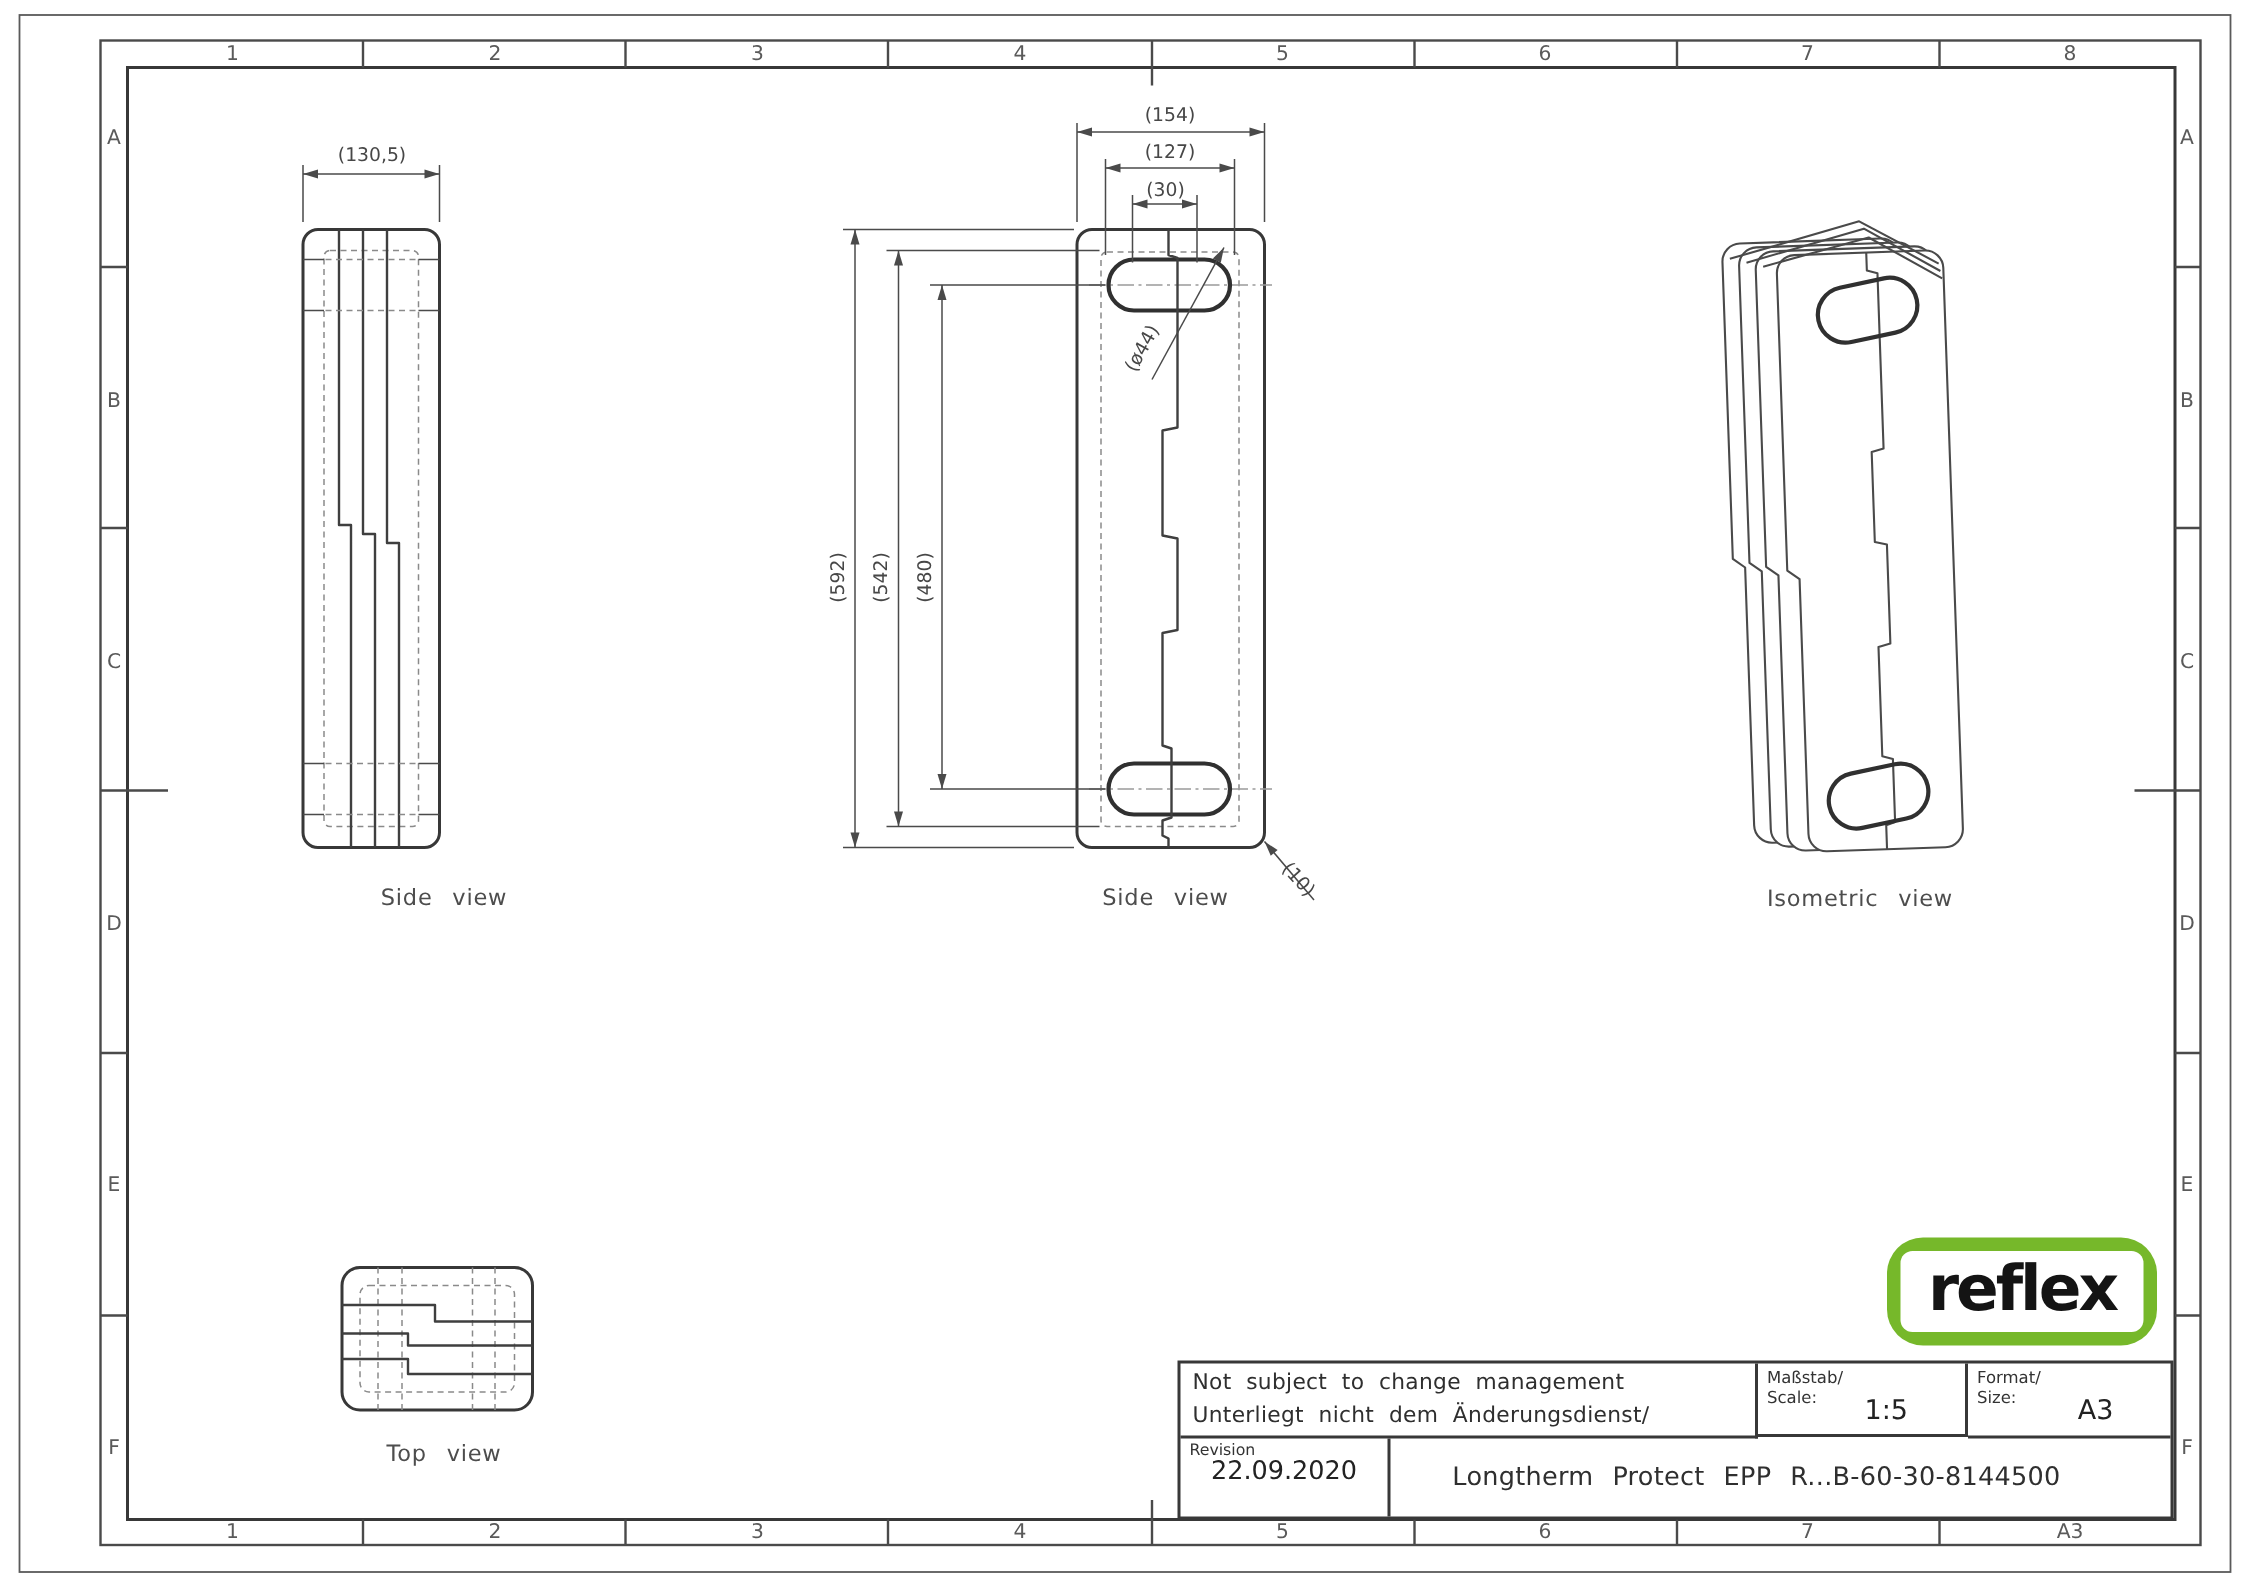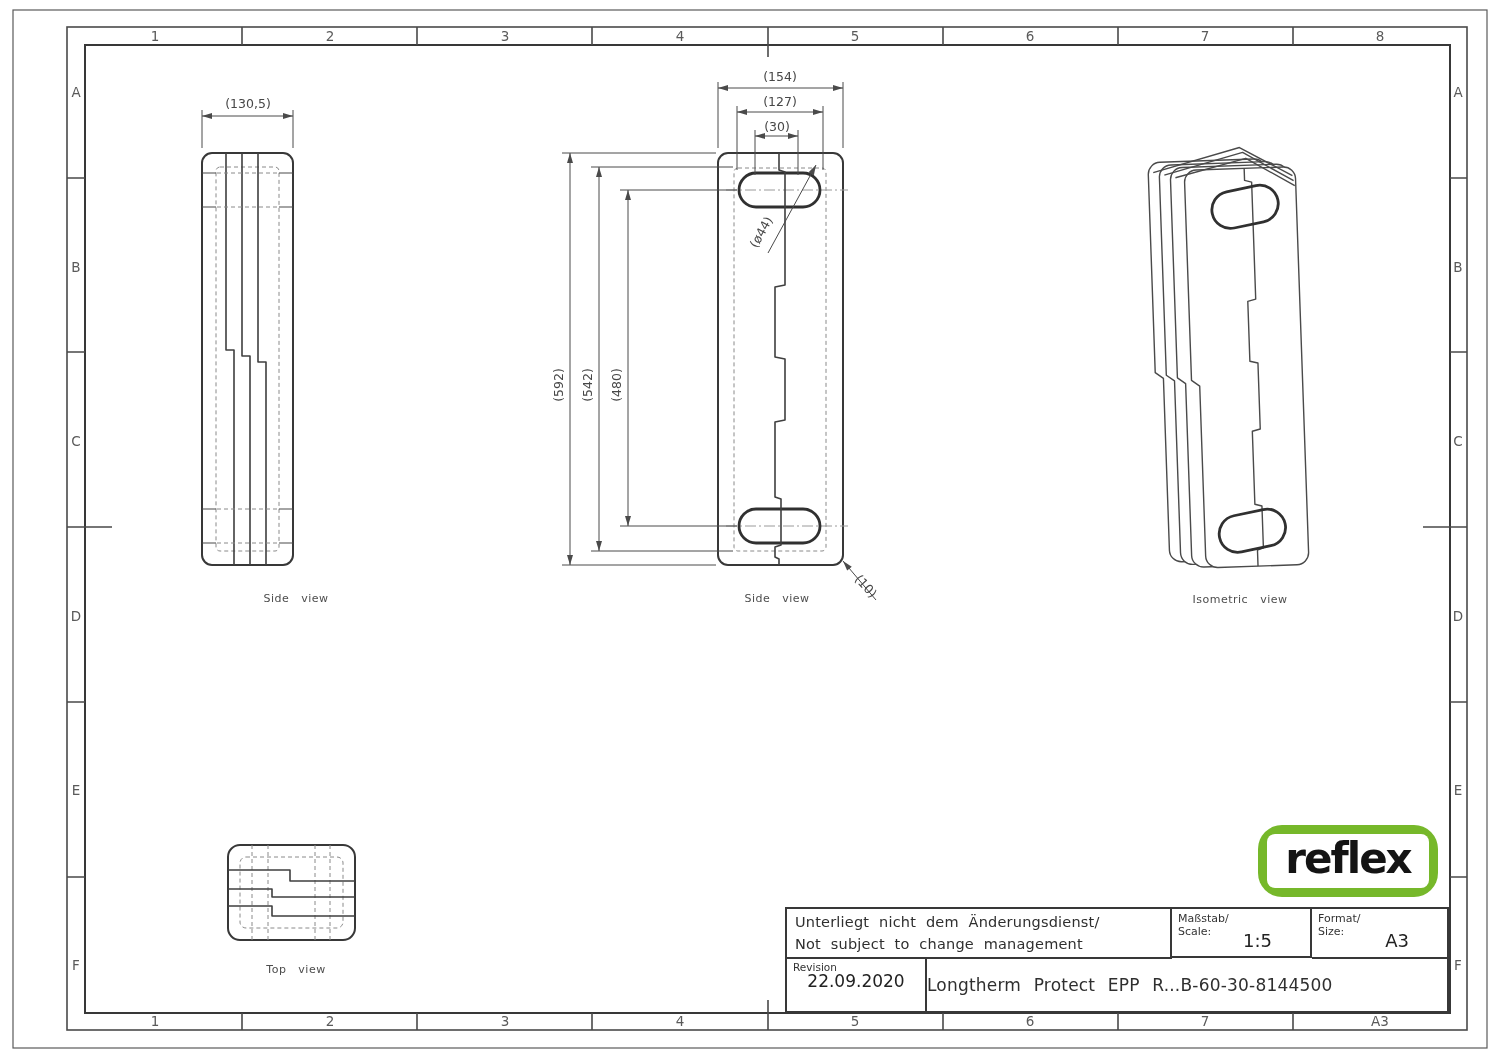--- a/index.html
+++ b/index.html
@@ -18,36 +18,36 @@
   .frame1 { fill:none; stroke:#5a5a5a; stroke-width:1.2; }
   .frame2 { fill:none; stroke:#4a4a4a; stroke-width:1.6; }
   .frame3 { fill:none; stroke:#383838; stroke-width:2; }
   .iso  { fill:#ffffff; stroke:#4a4a4a; stroke-width:1.4; stroke-linejoin:round; }
   .isoline { fill:none; stroke:#4a4a4a; stroke-width:1.4; stroke-linejoin:round; }
 
   
   .t { position:absolute; transform:translate(-50%,-50%); white-space:nowrap;
        color:#474747; font-family:"DejaVu Sans", sans-serif; }
   .fl { font-size:13.5px; color:#5a5a5a; }
-  .vlabel { font-size:11px; color:#4d4d4d; word-spacing:8px; letter-spacing:.5px; }
+  .vlabel { font-size:15px; color:#4d4d4d; word-spacing:8px; letter-spacing:.5px; }
   .dtxt { font-size:12.5px; }
   .r90  { transform:translate(-50%,-50%) rotate(-90deg); }
   .r61n { transform:translate(-50%,-50%) rotate(-61deg); }
   .r48  { transform:translate(-50%,-50%) rotate(48deg); }
 
   
   #tblock { position:absolute; left:785px; top:907px; width:664px; height:106px;
             border:2px solid #383838; box-sizing:border-box; color:#2f2f2f; }
   .cell { position:absolute; border:0 solid #383838; box-sizing:border-box; }
   .note-cell  { left:0; top:0; width:385px; height:50px; border-right-width:2px; border-bottom-width:2px;
                 padding:2px 8px; font-size:14.5px; line-height:22px; word-spacing:5px; letter-spacing:.2px; }
   .scale-cell { left:385px; top:0; width:140px; height:49px; border-right-width:2px; border-bottom-width:2px; }
   .format-cell{ left:525px; top:0; width:135px; height:50px; border-bottom-width:2px; }
   .rev-cell   { left:0; top:50px; width:140px; height:52px; border-right-width:2px; }
-  .ptitle-cell{ left:140px; top:50px; width:520px; height:52px; display:flex; align-items:center; 
+  .ptitle-cell{ left:124px; top:50px; width:520px; height:52px; display:flex; align-items:center; justify-content:center;
                 font-size:17px; word-spacing:7px; letter-spacing:.2px; }
   .small-lbl  { position:absolute; left:6px; top:3px; font-size:11px; line-height:13px; color:#333; }
   .big-val    { position:absolute; top:21px; font-size:18px; color:#222;margin-left:16px; }
   .rev-lbl    { position:absolute; left:6px; top:2px; font-size:10.5px; color:#333; }
   .rev-date   { position:absolute; left:0; right:0; top:12px; text-align:center; font-size:17px; color:#222; }
 
   
   #logo { position:absolute; left:1258px; top:825px; width:180px; height:72px;
           border-radius:24px; }
   #logo .inner { position:absolute; left:9px; top:9px; right:9px; bottom:9px; background:#fff;
@@ -170,22 +170,22 @@
   <span class="t dtxt" style="left:780px;top:101px">(127)</span>
   <span class="t dtxt" style="left:777px;top:126px">(30)</span>
   <span class="t dtxt r90" style="left:558px;top:385px">(592)</span>
   <span class="t dtxt r90" style="left:587px;top:385px">(542)</span>
   <span class="t dtxt r90" style="left:616px;top:385px">(480)</span>
   <span class="t dtxt r61n" style="left:761px;top:232px">(ø44)</span>
   <span class="t dtxt r48" style="left:866px;top:586px">(10)</span>
 
   <div id="tblock">
     <div class="cell note-cell">
+      <div>Not subject to change management</div>
       <div>Unterliegt nicht dem Änderungsdienst/</div>
-      <div>Not subject to change management</div>
     </div>
     <div class="cell scale-cell">
       <div class="small-lbl">
         <div>Maßstab/</div>
         <div>Scale:</div>
       </div>
       <div class="big-val" style="right:38px">1:5</div>
     </div>
     <div class="cell format-cell">
       <div class="small-lbl">

